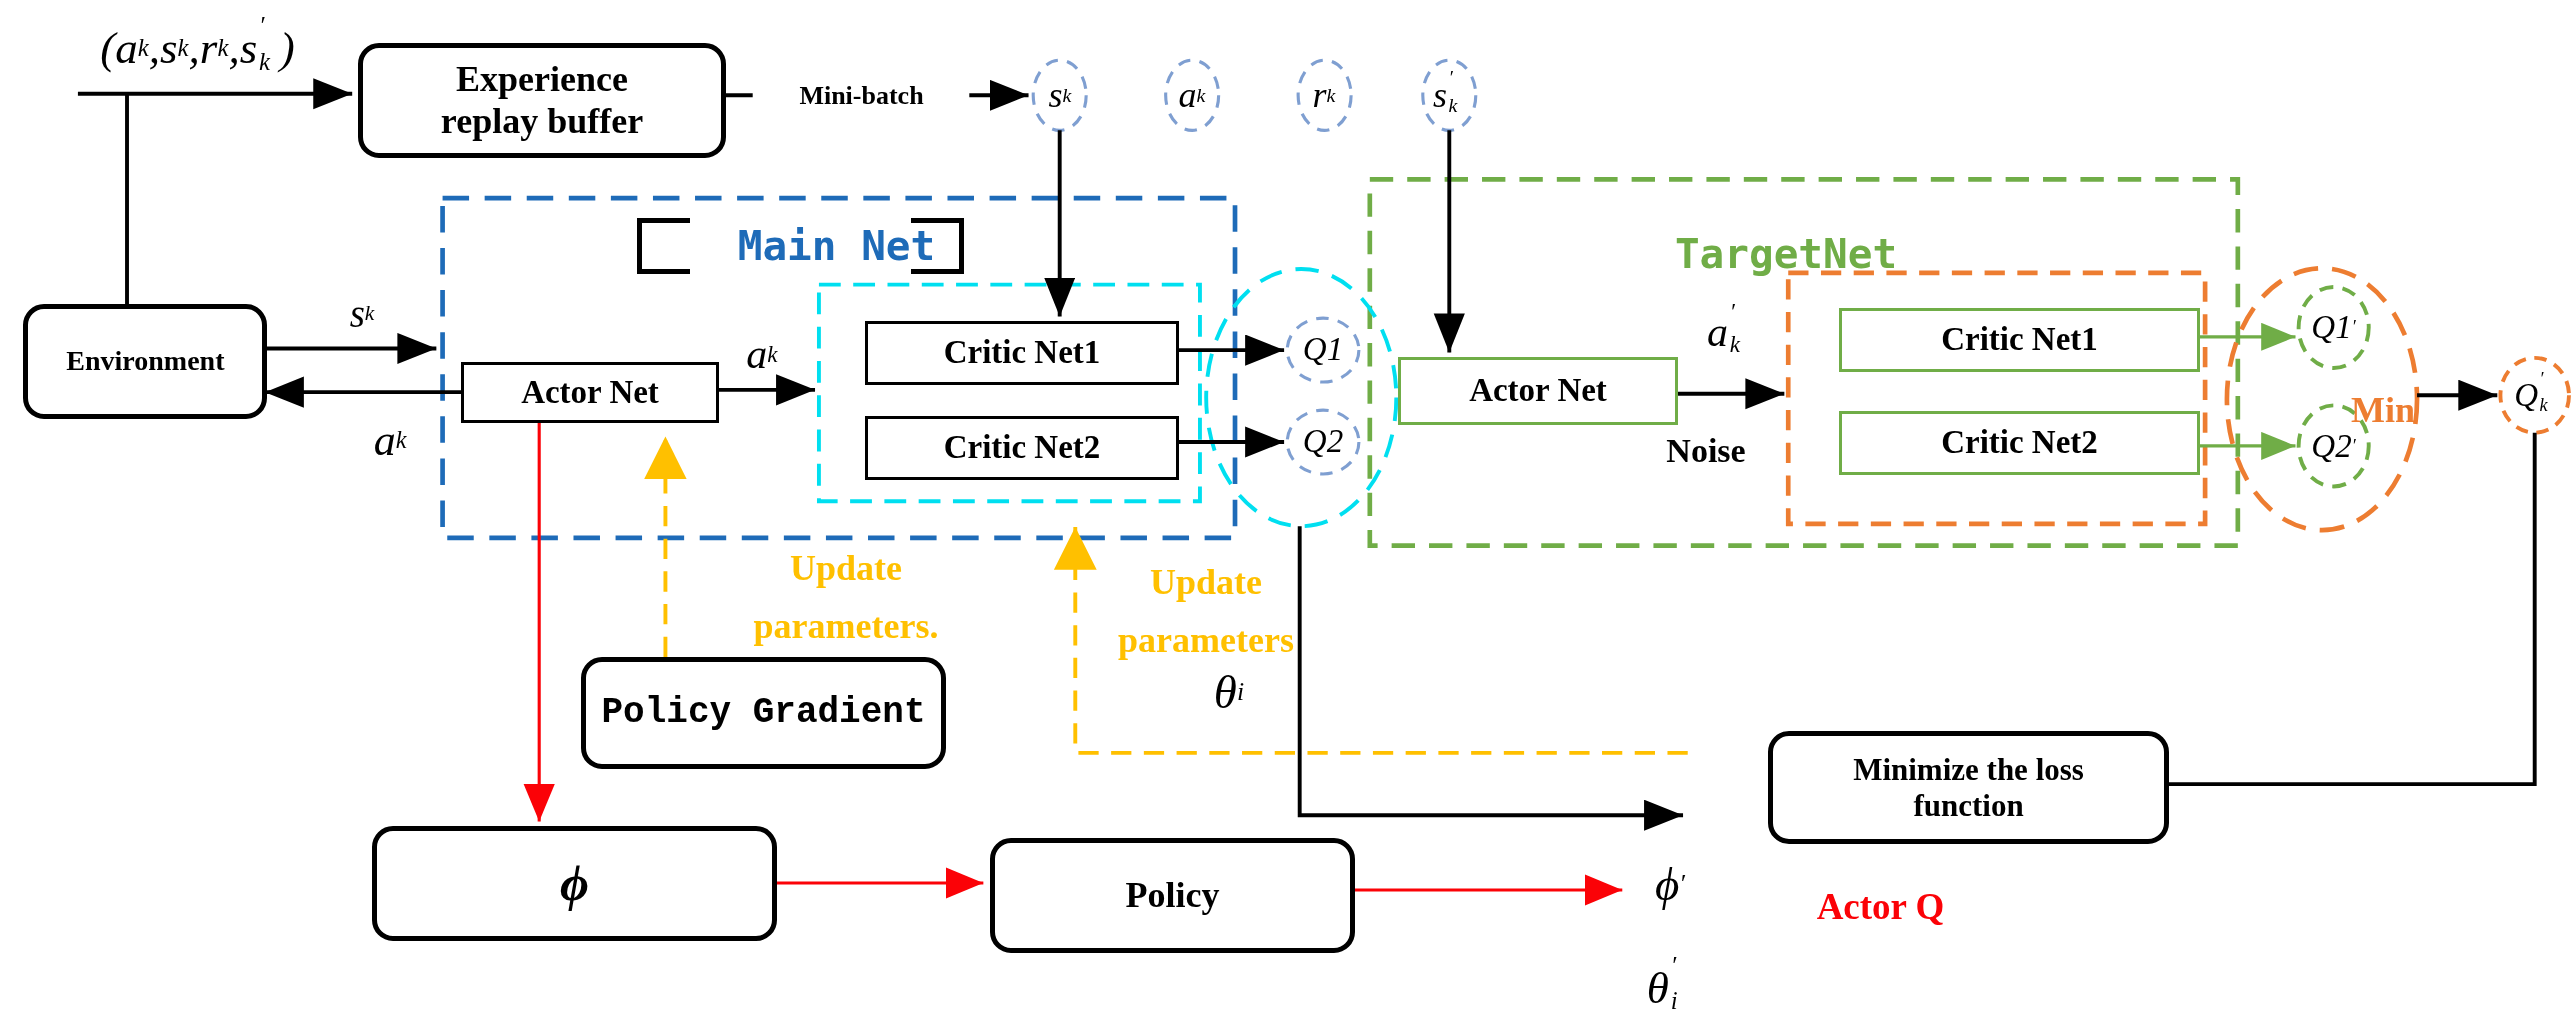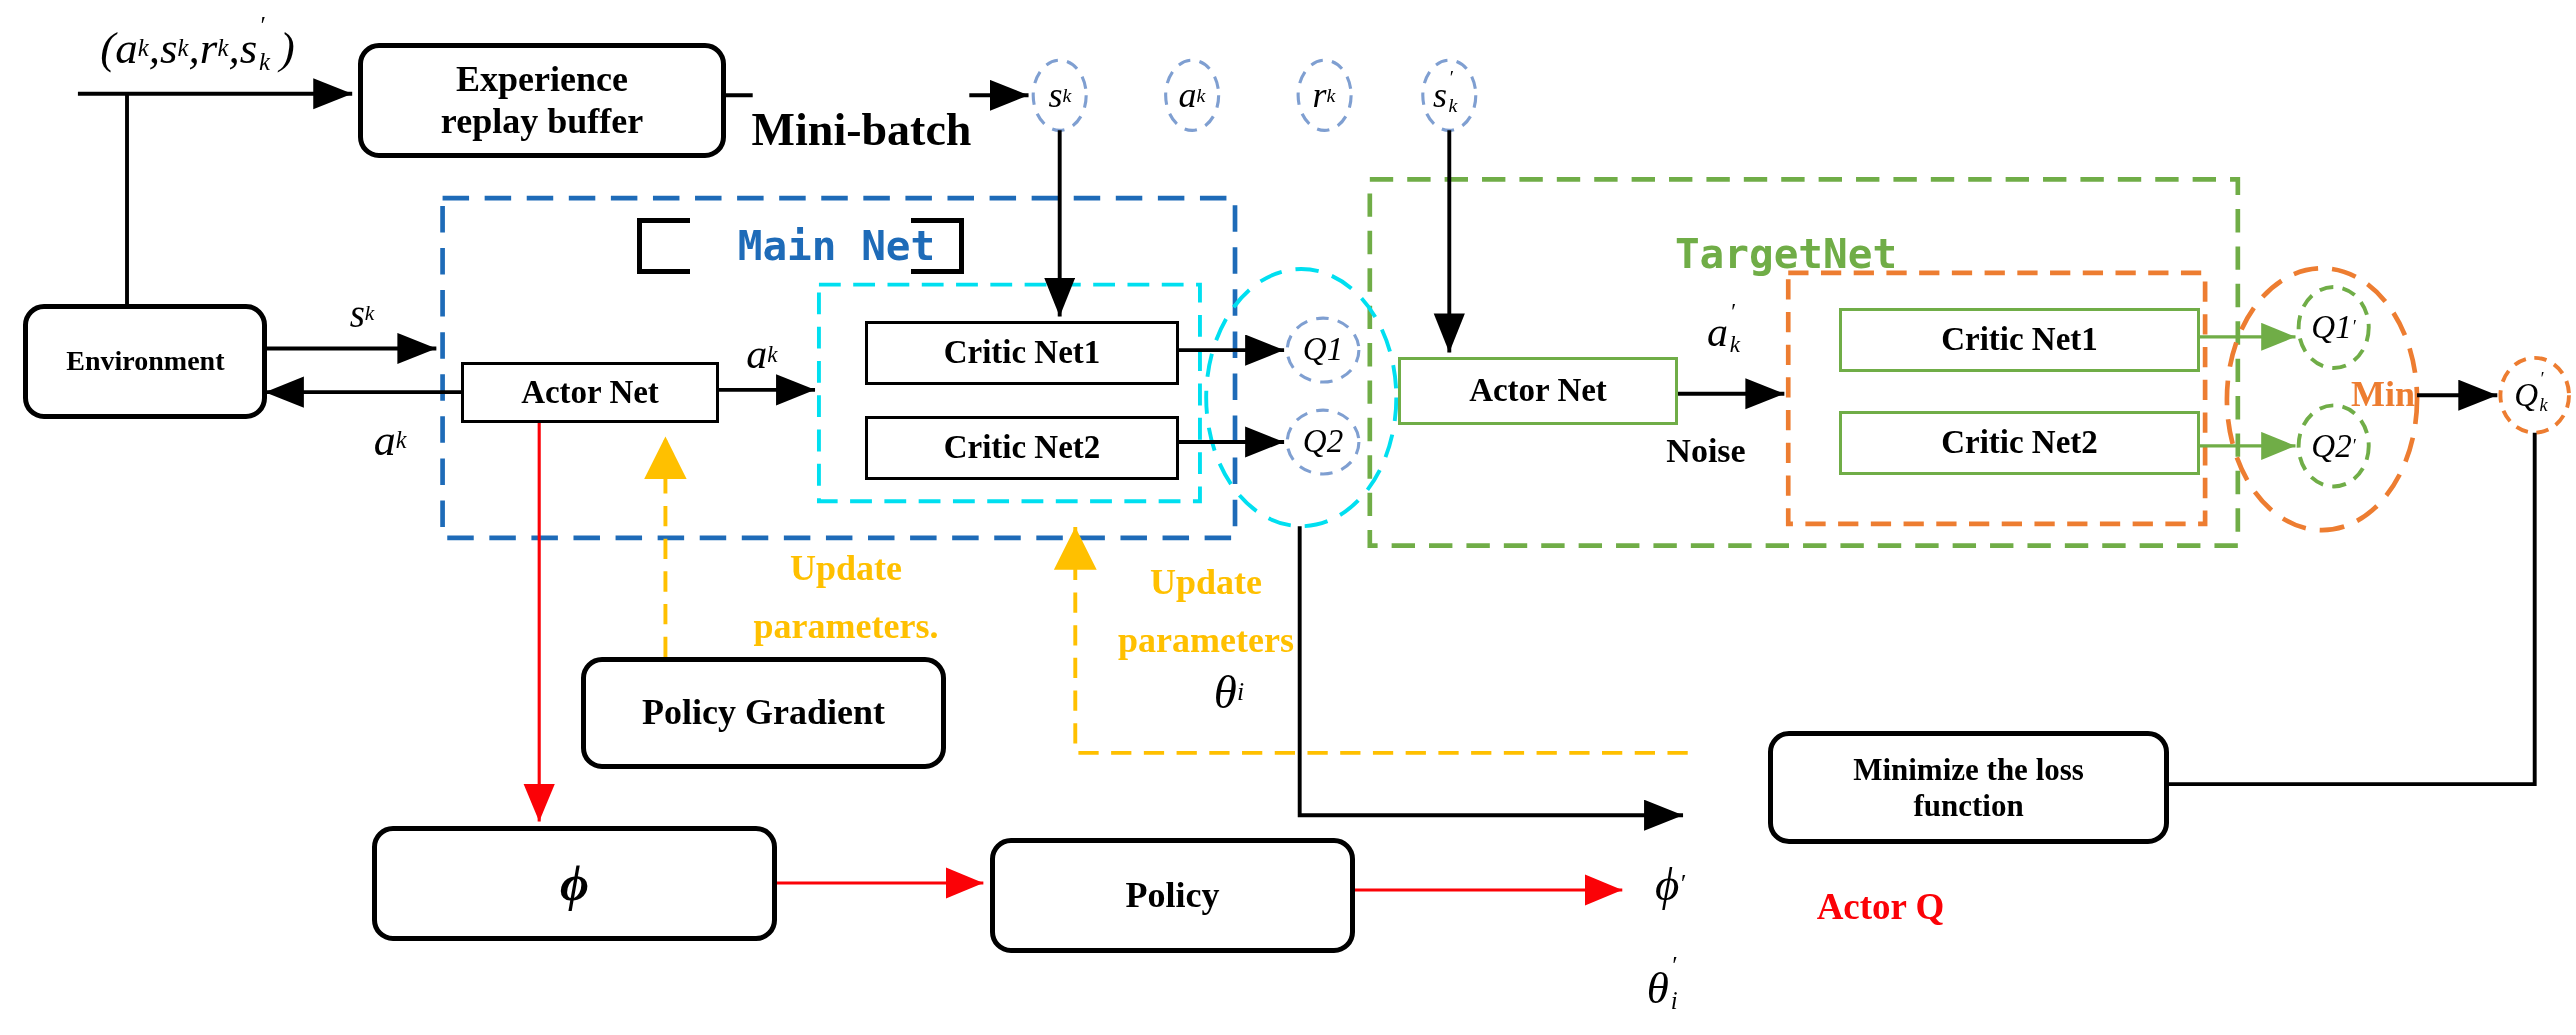--- a/index.html
+++ b/index.html
@@ -23,21 +23,21 @@
   .pk sup{position:absolute;left:.08em;top:-.55em;font-size:.55em;}
   .pk sub{position:absolute;left:.08em;bottom:-.2em;font-size:.55em;}
   .netfont{font-family:"DejaVu Sans Mono",monospace;font-weight:bold;margin-left:36px;}
   .mainnet-text{color:var(--c-blue,#1e6bb8);}
   .targetnet-text{color:var(--c-green,#70ad47);line-height:1.55;}
   .bracket{position:absolute;top:0;bottom:0;width:48px;border:5.5px solid #000;}
   .bracket.l{left:0;border-right:none;}
   .bracket.r{right:0;border-left:none;}
   .yellow-text{color:var(--c-yellow,#ffc000);font-weight:bold;line-height:1.6;}
   .red-text{color:var(--c-red,#fb0207);font-weight:bold;}
-  .orange-text{color:var(--c-orange,#ed7d31);font-weight:bold;}
+  .orange-text{color:var(--c-orange,#ed7d31);font-weight:bold;margin-top:16px;}
   
   .l-black{stroke:var(--c-ink,#000);stroke-width:5;fill:none;}
   .l-red{stroke:var(--c-red,#fb0207);stroke-width:4;fill:none;}
   .l-yellow{stroke:var(--c-yellow,#ffc000);stroke-width:5;fill:none;stroke-dasharray:26 16;}
   .l-green{stroke:var(--c-green,#70ad47);stroke-width:4;fill:none;}
   .r-main{stroke:var(--c-blue,#1e6bb8);stroke-width:6;fill:none;stroke-dasharray:34 20;}
   .r-cyan{stroke:var(--c-cyan,#00dff0);stroke-width:5;fill:none;stroke-dasharray:28 16;}
   .r-target{stroke:var(--c-green,#70ad47);stroke-width:6;fill:none;stroke-dasharray:30 18;}
   .r-orange{stroke:var(--c-orange,#ed7d31);stroke-width:6;fill:none;stroke-dasharray:26 16;}
   .e-cyan{stroke:var(--c-cyan,#00dff0);stroke-width:5;fill:none;stroke-dasharray:30 18;}
@@ -133,21 +133,21 @@
         <sub>k</sub>
       </span>
       <span>)</span>
   </div>
 
   <div class="box thick" style="left:358px;top:43px;width:358px;height:105px;font-size:36px;">
     <span>Experience</span>
     <span>replay buffer</span>
   </div>
 
-  <div class="lbl" style="left:754px;top:75px;width:215px;height:41px;font-weight:bold;font-size:46px;margin-top:34px;">
+  <div class="lbl" style="left:754px;top:75px;width:215px;height:41px;font-weight:bold;font-size:26px;">
     <span>Mini-batch</span>
   </div>
 
   <div class="box thick" style="left:23.4px;top:304px;width:234px;height:105px;font-size:28px;text-align:center;">
     <span>Environment</span>
   </div>
 
   <div class="abs" style="left:637px;top:218px;width:327px;height:56px;">
     <div class="bracket l"></div>
     <div class="bracket r"></div>
@@ -179,21 +179,21 @@
     <span>Critic Net1</span>
   </div>
   <div class="box gborder" style="left:1839px;top:411px;width:355px;height:58px;font-size:33px;">
     <span>Critic Net2</span>
   </div>
 
   <div class="lbl" style="left:1640px;top:429px;width:132px;height:44px;font-weight:bold;font-size:34px;">
     <span>Noise</span>
   </div>
 
-  <div class="box thick" style="left:581px;top:657px;width:355px;height:102px;font-size:36px;">
+  <div class="box thick" style="left:581px;top:657px;width:355px;height:102px;font-size:36px;font-family:Liberation Mono, monospace;">
     <span>Policy Gradient</span>
   </div>
 
   <div class="box thick" style="left:1768px;top:731px;width:391px;height:103px;font-size:31px;">
     <span>Minimize the loss</span>
     <span>function</span>
   </div>
 
   <div class="box thick math" style="left:372px;top:826px;width:395px;height:105px;font-size:50px;">
     <span>ϕ</span>

